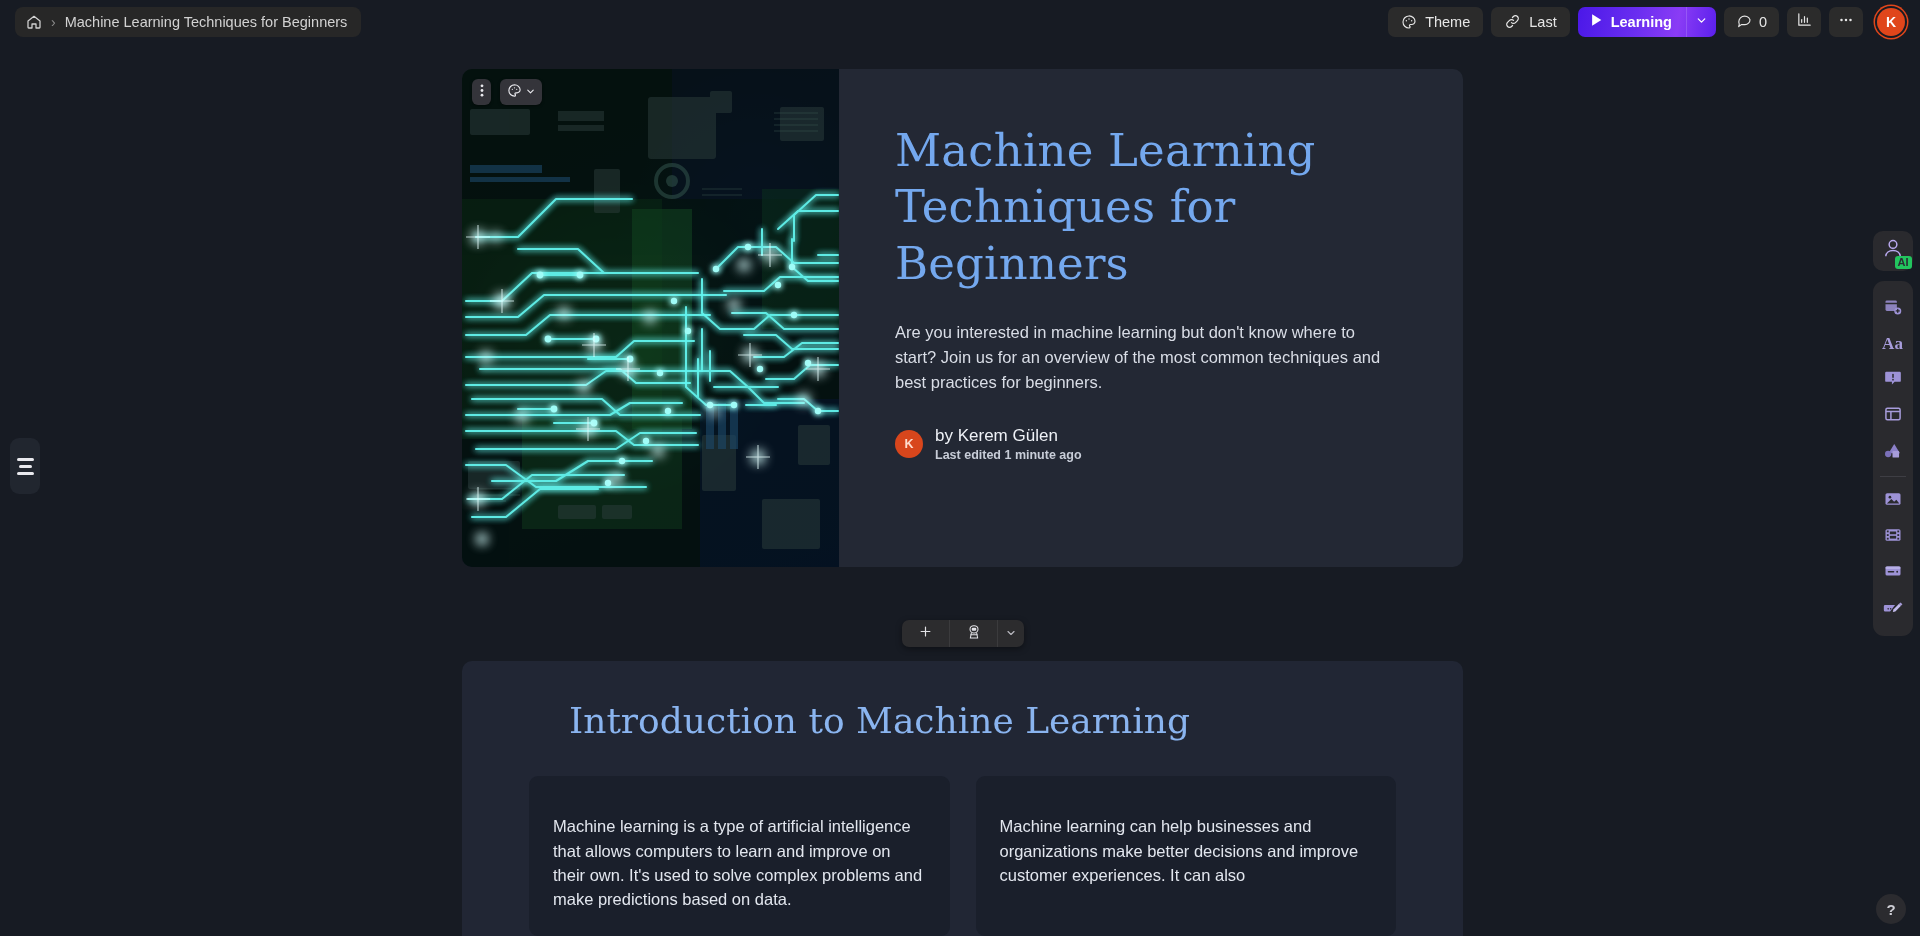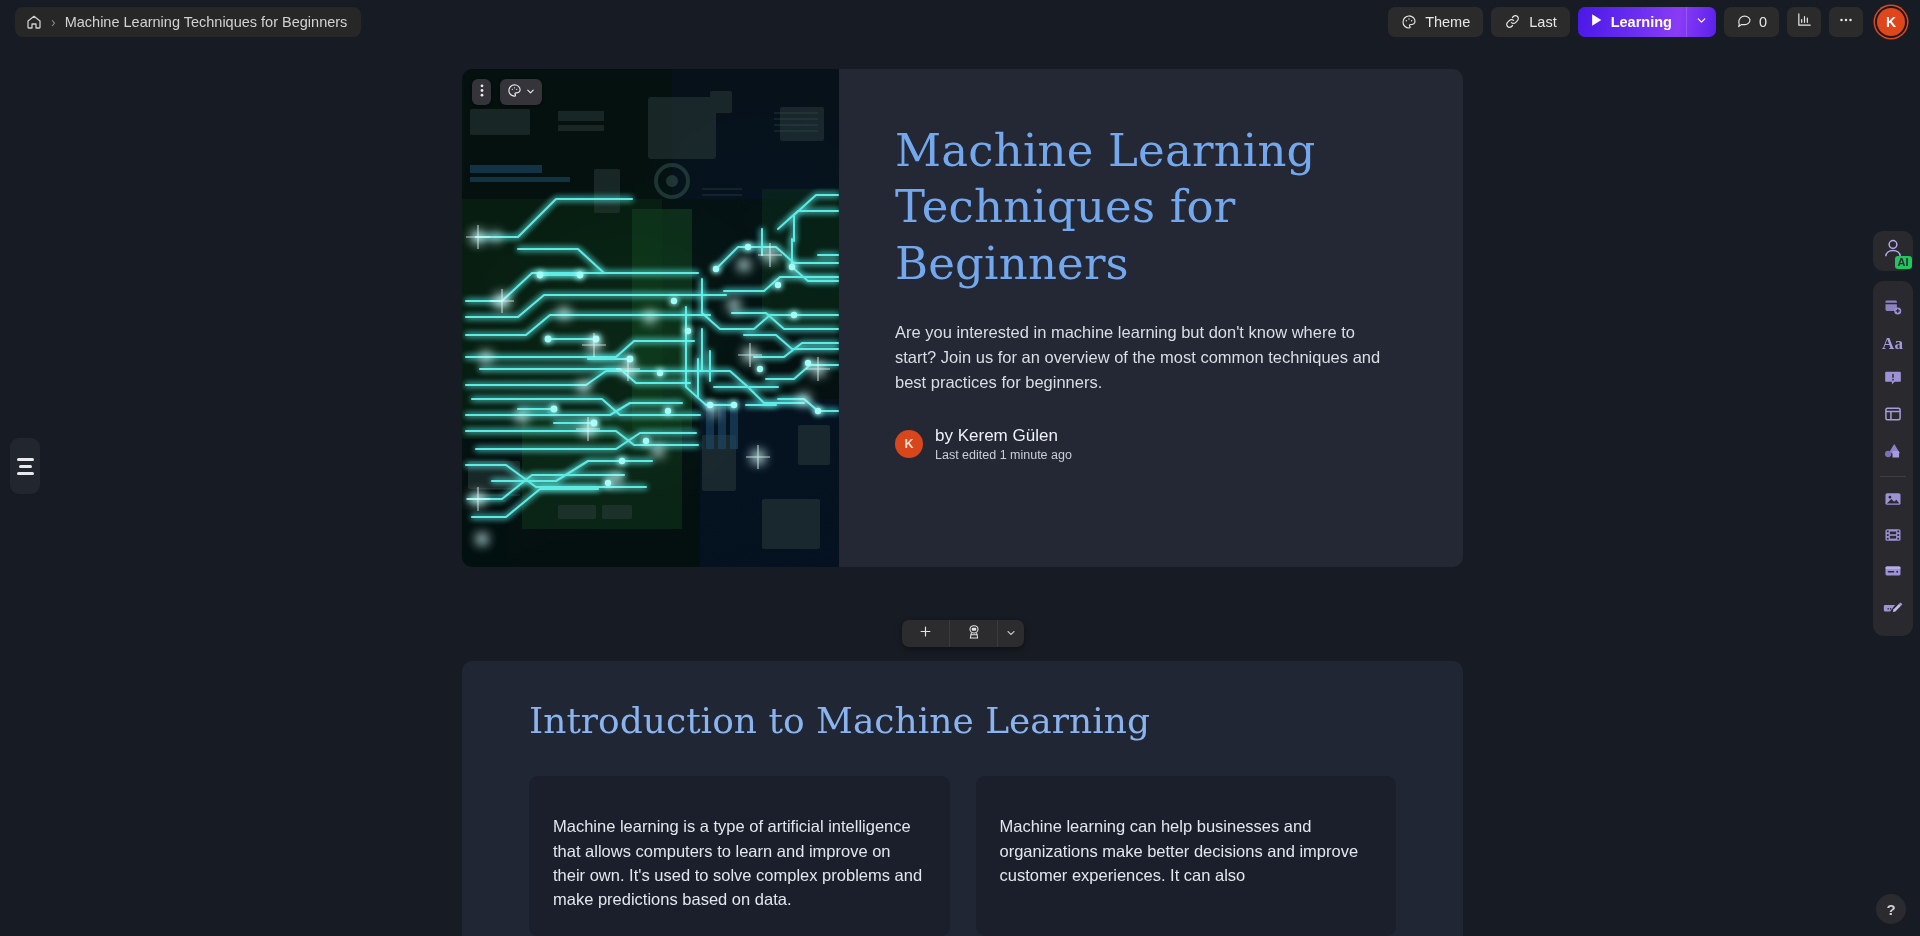--- a/index.html
+++ b/index.html
@@ -146,21 +146,21 @@
     max-width: 500px;
   }
   .byline { margin-top: 30px; display: flex; align-items: center; gap: 12px; }
   .by-avatar {
     width: 28px; height: 28px; border-radius: 50%;
     background: #d8461c; color: #ffdccd;
     display: flex; align-items: center; justify-content: center;
     font-size: 12.5px; font-weight: 600; flex: none;
   }
   .by-name { color: #eef1f6; font-size: 17px; font-weight: 400; line-height: 1.25; }
-  .by-edit { color: #c8cdd8; font-size: 12.5px; margin-top: 2px; }
+  .by-edit { color: #c8cdd8; font-size: 12.5px; margin-top: 2px; font-weight: bold; }
 
   
   .addbar {
     position: absolute; left: 902px; top: 577px;
     height: 27px; display: flex; align-items: stretch;
     background: #2c2c2e; border-radius: 7px; overflow: hidden;
     box-shadow: 0 2px 6px rgba(0,0,0,.4);
     z-index: 30;
   }
   .addbar > div {
@@ -177,20 +177,21 @@
     width: 1001px; height: 300px;
     background: #212634; border-radius: 10px;
     padding: 38px 0 0 0;
     overflow: hidden;
   }
   .section2 h2 {
     font-family: "DejaVu Serif", serif;
     color: #8ab4ef; font-weight: 400;
     font-size: 36px; line-height: 1.2;
     padding-left: 67px;
+    margin-left: 40px;
   }
   .cards {
     display: flex; gap: 26px; padding: 34px 67px 0 67px;
   }
   .card {
     flex: 1; background: #1a1f2b; border-radius: 9px;
     padding: 22px 24px 24px 24px;
     min-height: 150px;
   }
   .card h3 {

